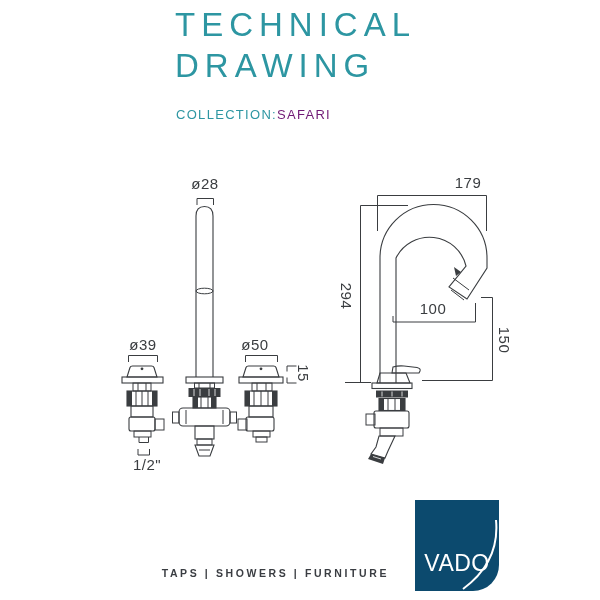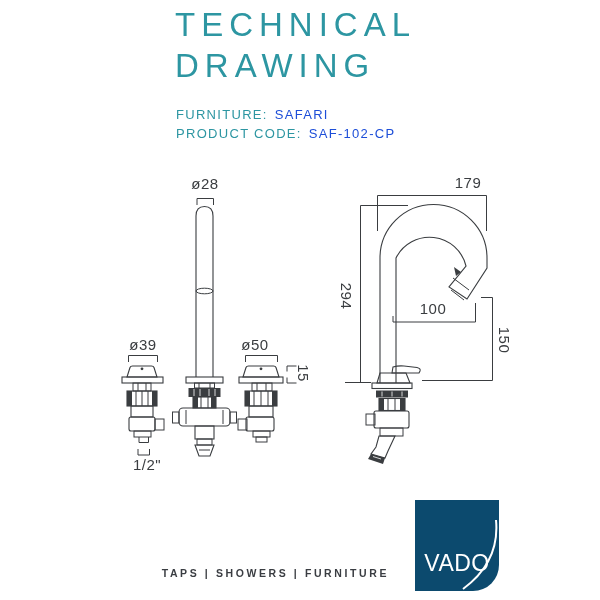--- a/index.html
+++ b/index.html
@@ -8,21 +8,21 @@
 
   
   .title{position:absolute;left:175px;font-size:33px;font-weight:300;
          letter-spacing:6px;color:#2d96a2;white-space:nowrap;}
   .title.l1{top:6px;}
   .title.l2{top:47px;}
   .meta-line{position:absolute;left:176px;font-size:13px;letter-spacing:1.3px;white-space:nowrap;}
   .meta-line.c1{top:107px;}
   .meta-line.c2{top:126px;}
   .meta-label{color:#2d96a2;}
-  .meta-value{color:#1d4ed8;margin-left:7px;}
+  .meta-value{color:#701a75;}
 
   
   svg.draw{position:absolute;left:0;top:160px;}
   .ln{stroke:#3a3d40;stroke-width:1.1;fill:none;}
   .thin{stroke:#3a3d40;stroke-width:1;fill:none;}
   .filld{fill:#3a3d40;stroke:none;}
   .hatch{stroke:#ffffff;stroke-width:0.8;}
 
   .dim{position:absolute;font-size:15px;color:#3a3d40;letter-spacing:0.5px;
        white-space:nowrap;transform:translate(-50%,-50%);}
@@ -41,24 +41,21 @@
 </style>
 </head>
 <body>
 
 <div class="page">
 
   <div class="title l1">TECHNICAL</div>
   <div class="title l2">DRAWING</div>
 
   <div class="meta-line c1">
-    <span class="meta-label">FURNITURE:</span><span class="meta-value">SAFARI</span>
-  </div>
-  <div class="meta-line c2">
-    <span class="meta-label">PRODUCT CODE:</span><span class="meta-value">SAF-102-CP</span>
+    <span class="meta-label">COLLECTION:</span><span class="meta-value">SAFARI</span>
   </div>
 
   <svg class="draw" width="600" height="320" viewBox="0 160 600 320">
 
     <g>
 
       <path class="thin" d="M197,205 V198.5 H213.5 V205"></path>
 
       <path class="ln" d="M196,377 V216 Q196,206.5 204.5,206.5 Q213,206.5 213,216 V377"></path>
       <ellipse class="thin" cx="204.5" cy="291" rx="8.5" ry="2.8"></ellipse>

